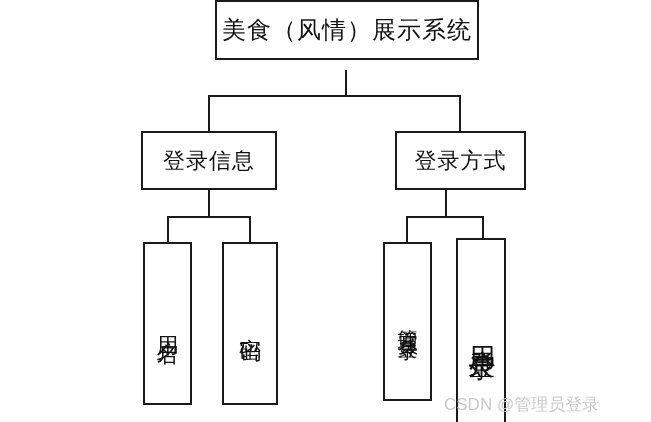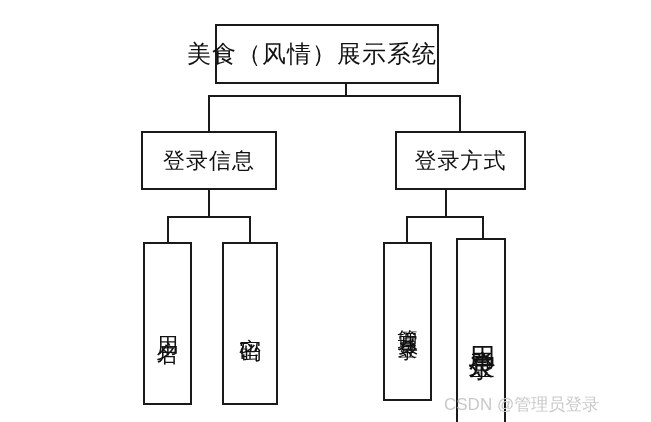--- a/index.html
+++ b/index.html
@@ -42,21 +42,21 @@
   .connector {
     position: absolute;
     background: #1a1a1a;
     z-index: 1;
   }
   .connector.v { width: 2px; }
   .connector.h { height: 2px; }
 
   
   #node-root {
-    left: 215px; top: 24px; width: 224px; height: 60px; justify-content: flex-end;
+    left: 215px; top: 0; width: 264px; height: 60px;
   }
   #node-root .node-label { font-size: 24px; letter-spacing: 1px; }
 
   
   #node-login-info {
     left: 141px; top: 131px; width: 136px; height: 59px;
   }
   #node-login-method {
     left: 395px; top: 131px; width: 131px; height: 59px;
   }

